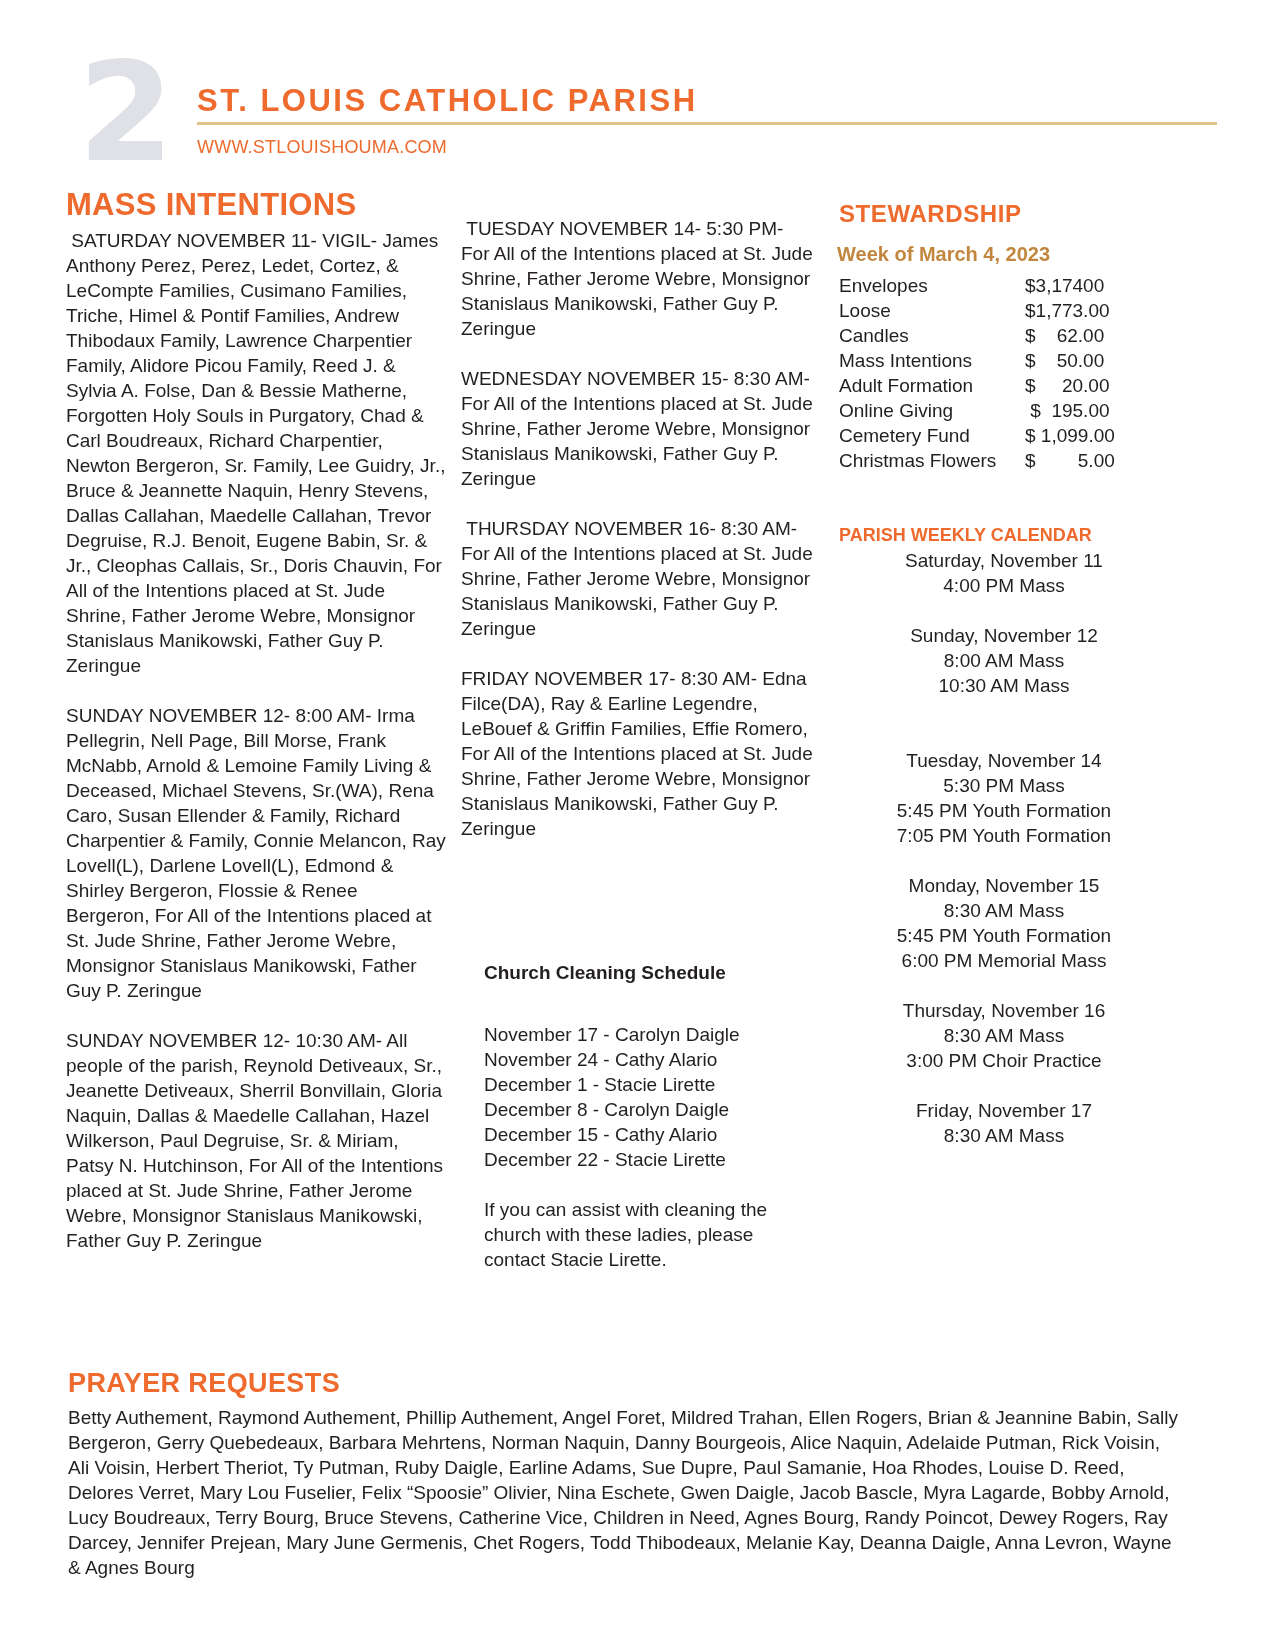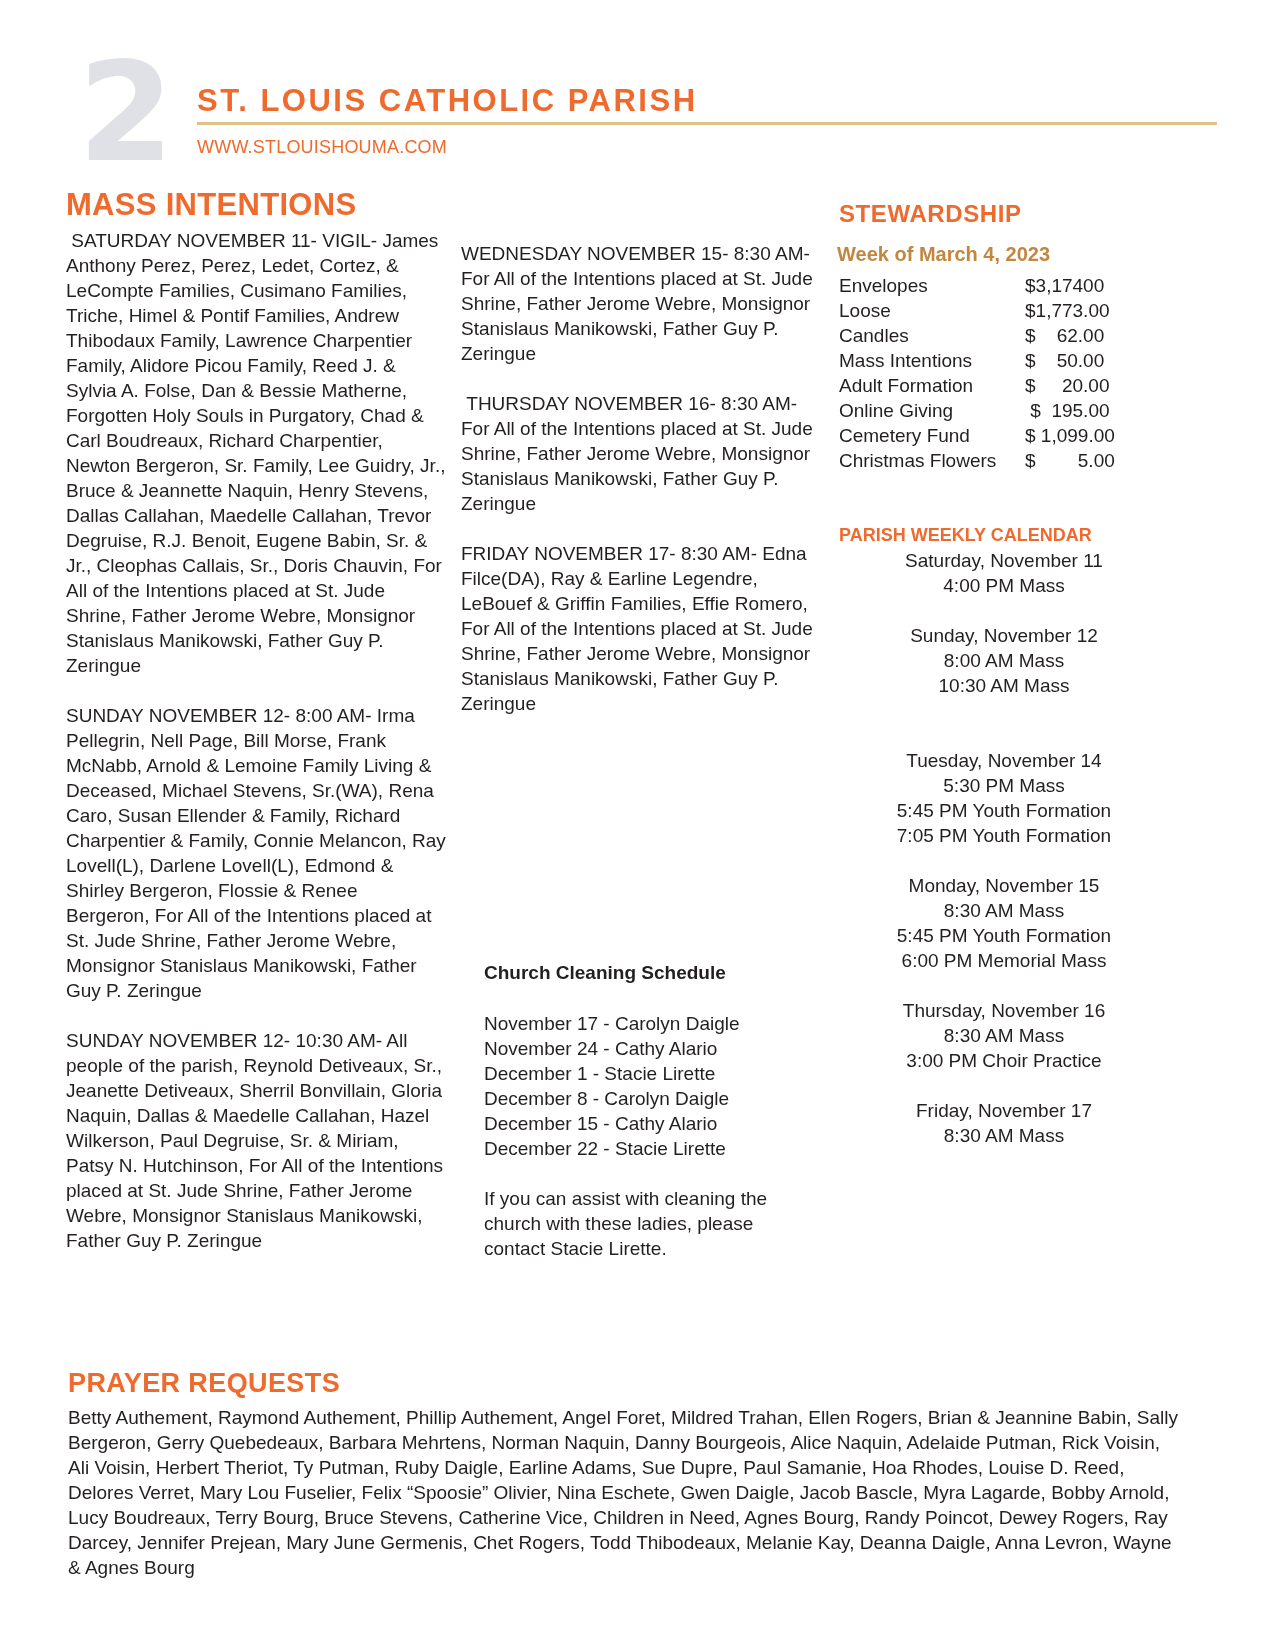--- a/index.html
+++ b/index.html
@@ -16,21 +16,21 @@
     .col { position: absolute; font-size: 19px; line-height: 25px; color: #231f20; }
     .col p { margin: 0; }
     .gap { height: 25px; }
 
     .col-left { left: 66px; top: 188px; width: 380px; }
     .col-left .h-orange { font-size: 31px; line-height: 34px; margin-bottom: 6px; letter-spacing: 0.3px; }
 
     .col-mid { left: 461px; top: 216px; width: 355px; }
 
     .cleaning { position: absolute; left: 484px; top: 960px; width: 320px; font-size: 19px; line-height: 25px; }
-    .cleaning .title { font-weight: bold; margin-bottom: 26px; }
+    .cleaning .title { font-weight: bold; margin-bottom: 37px; }
     .cleaning p { margin: 0; }
 
     .col-right { left: 839px; top: 196px; width: 330px; }
     .col-right .stew-title { font-size: 24px; line-height: 36px; letter-spacing: 0.6px; }
     .col-right .stew-week { font-size: 20px; font-weight: bold; color: #c2873f; margin: 10px 0 6px -2px; }
     .stew-table { border-collapse: collapse; margin-left: 0; }
     .stew-table td { padding: 0; font-size: 19px; line-height: 25px; vertical-align: top; }
     .stew-table td.label { width: 186px; }
     .stew-table td.amount { white-space: pre; }
     .cal-title { font-size: 18px; font-weight: bold; color: #ee6a2d; margin-top: 50px; line-height: 25px; }
@@ -51,20 +51,21 @@
 <div class="col col-left">
   <h2 class="h-orange">MASS INTENTIONS</h2>
   <p style="white-space:pre-wrap"> SATURDAY NOVEMBER 11- VIGIL- James Anthony Perez, Perez, Ledet, Cortez, &amp; LeCompte Families, Cusimano Families, Triche, Himel &amp; Pontif Families, Andrew Thibodaux Family, Lawrence Charpentier Family, Alidore Picou Family, Reed J. &amp; Sylvia A. Folse, Dan &amp; Bessie Matherne, Forgotten Holy Souls in Purgatory, Chad &amp; Carl Boudreaux, Richard Charpentier, Newton Bergeron, Sr. Family, Lee Guidry, Jr., Bruce &amp; Jeannette Naquin, Henry Stevens, Dallas Callahan, Maedelle Callahan, Trevor Degruise, R.J. Benoit, Eugene Babin, Sr. &amp; Jr., Cleophas Callais, Sr., Doris Chauvin, For All of the Intentions placed at St. Jude Shrine, Father Jerome Webre, Monsignor Stanislaus Manikowski, Father Guy P. Zeringue</p>
   <div class="gap"></div>
   <p>SUNDAY NOVEMBER 12- 8:00 AM- Irma Pellegrin, Nell Page, Bill Morse, Frank McNabb, Arnold &amp; Lemoine Family Living &amp; Deceased, Michael Stevens, Sr.(WA), Rena Caro, Susan Ellender &amp; Family, Richard Charpentier &amp; Family, Connie Melancon, Ray Lovell(L), Darlene Lovell(L), Edmond &amp; Shirley Bergeron, Flossie &amp; Renee Bergeron, For All of the Intentions placed at St. Jude Shrine, Father Jerome Webre, Monsignor Stanislaus Manikowski, Father Guy P. Zeringue</p>
   <div class="gap"></div>
   <p>SUNDAY NOVEMBER 12- 10:30 AM- All people of the parish, Reynold Detiveaux, Sr., Jeanette Detiveaux, Sherril Bonvillain, Gloria Naquin, Dallas &amp; Maedelle Callahan, Hazel Wilkerson, Paul Degruise, Sr. &amp; Miriam, Patsy N. Hutchinson, For All of the Intentions placed at St. Jude Shrine, Father Jerome Webre, Monsignor Stanislaus Manikowski, Father Guy P. Zeringue</p>
 </div>
 
 <div class="col col-mid">
+  <p style="white-space:pre-wrap"> TUESDAY NOVEMBER 14- 5:30 PM- For All of the Intentions placed at St. Jude Shrine, Father Jerome Webre, Monsignor Stanislaus Manikowski, Father Guy P. Zeringue</p>
   <div class="gap"></div>
   <p>WEDNESDAY NOVEMBER 15- 8:30 AM- For All of the Intentions placed at St. Jude Shrine, Father Jerome Webre, Monsignor Stanislaus Manikowski, Father Guy P. Zeringue</p>
   <div class="gap"></div>
   <p style="white-space:pre-wrap"> THURSDAY NOVEMBER 16- 8:30 AM- For All of the Intentions placed at St. Jude Shrine, Father Jerome Webre, Monsignor Stanislaus Manikowski, Father Guy P. Zeringue</p>
   <div class="gap"></div>
   <p>FRIDAY NOVEMBER 17- 8:30 AM- Edna Filce(DA), Ray &amp; Earline Legendre, LeBouef &amp; Griffin Families, Effie Romero, For All of the Intentions placed at St. Jude Shrine, Father Jerome Webre, Monsignor Stanislaus Manikowski, Father Guy P. Zeringue</p>
 </div>
 
 <div class="cleaning">
   <p class="title">Church Cleaning Schedule</p>

